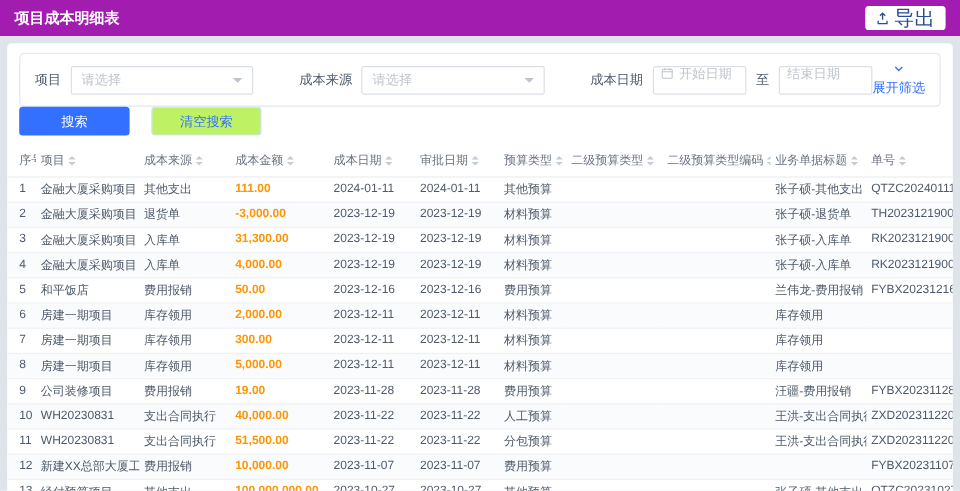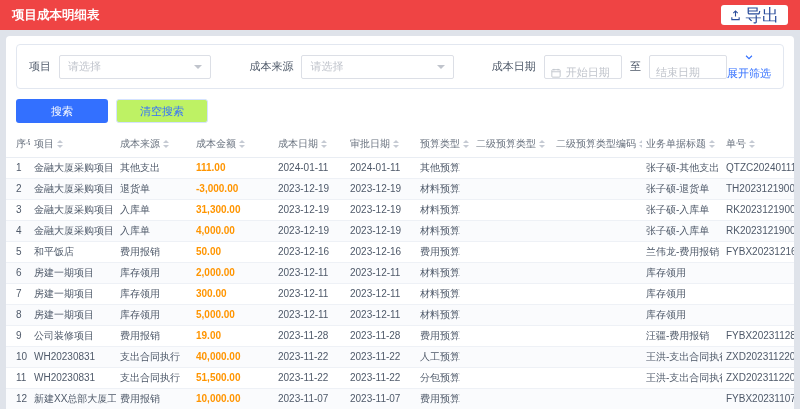--- a/index.html
+++ b/index.html
@@ -1,49 +1,49 @@
 <!DOCTYPE html>
 <html><head>
 <meta charset="utf-8">
 <style>
   * { box-sizing: border-box; margin: 0; padding: 0; }
   html,body { width:800px; height:409px; overflow:hidden; }
   body { background:#dfe3ea; font-family:"Liberation Sans","DejaVu Sans",sans-serif; }
 
   
-  .topbar{ height:30px; background:#ef4444; display:flex; align-items:center;
+  .topbar{ height:30px; background:#a21caf; display:flex; align-items:center;
            justify-content:space-between; padding:0 12px; }
   .topbar-title{ color:#ffffff; font-size:12.5px; font-weight:bold; }
   .export-btn{ background:#ffffff; color:#2a4c9b; border:none; border-radius:3px;
            height:20px; padding:0 9px; font-size:17px; display:flex; align-items:center;
            gap:4px; cursor:pointer; }
 
   
   .card{ margin:6px; background:#ffffff; border-radius:4px; height:379px; overflow:hidden;
          padding-top:8px; }
 
   
   .filter-box{ margin:0 10px; border:1px solid #e2e7f0; border-radius:4px;
          padding:7px 12px; display:flex; align-items:center; font-size:11px; color:#4e5969; }
   .f-label{ margin-right:8px; white-space:nowrap; }
   .select{ width:190px; height:24px; border:1px solid #dcdfe6; border-radius:2px;
          display:flex; align-items:center; justify-content:space-between;
          padding:0 8px; color:#c0c4cc; cursor:pointer; background:#fff; }
   .chev{ width:0; height:0; border:4px solid transparent; border-top-color:#c0c4cc; margin-top:4px; }
   .gap{ width:38px; flex:0 0 auto; }
   .date-box{ width:96px; height:24px; border:1px solid #dcdfe6; border-radius:2px;
-         display:flex; align-items:flex-end; padding:0 6px; gap:5px; background:#fff; }
+         display:flex; align-items:flex-start; padding:0 6px; gap:5px; background:#fff; }
   .date-box input{ border:none; outline:none; width:100%; font-size:11px; color:#4e5969; }
   .date-box input::placeholder{ color:#c0c4cc; }
   .to-text{ margin:0 8px; color:#4e5969; }
   .expand-link{ margin-left:auto; color:#3370ff; display:flex; align-items:center; gap:4px;
          cursor:pointer; white-space:nowrap;flex-direction:column; }
 
   
-  .btn-row{ margin:10px 10px 8px; display:flex; gap:8px;align-items:flex-end; }
+  .btn-row{ margin:0 10px 8px; display:flex; gap:18px;align-items:flex-end; }
   .btn-primary{ background:#3370ff; color:#fff; border:none; border-radius:3px;
          width:92px; height:24px; font-size:11px; cursor:pointer; }
   .btn-plain{ background:#bef264; color:#3370ff; border:1px solid #d4e2ff; border-radius:3px;
          width:92px; height:24px; font-size:11px; cursor:pointer; }
 
   
   table{ width:calc(100% - 0px); border-collapse:collapse; table-layout:fixed; font-size:10px; }
   thead th{ height:26px; text-align:left; font-weight:normal; color:#69727f;
          border-bottom:1px solid #e9edf3; padding:0 4px; white-space:nowrap; overflow:hidden; }
   thead th .th-inner{ display:flex; align-items:center; gap:3px; }

